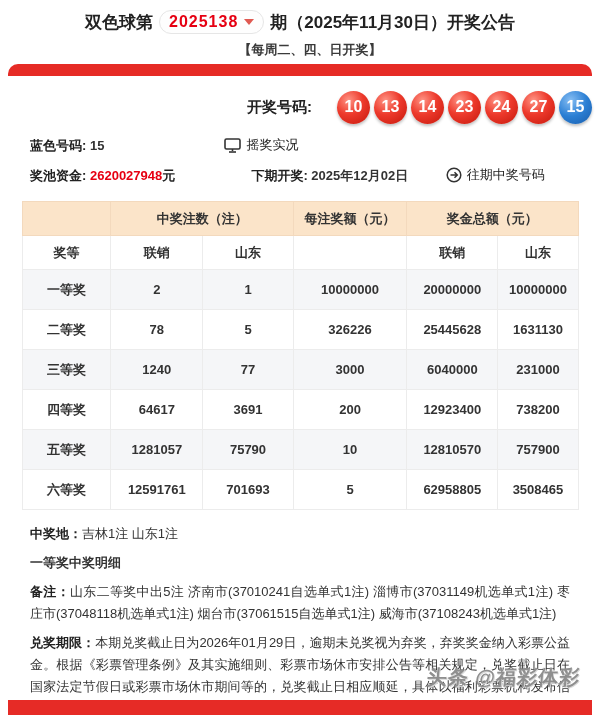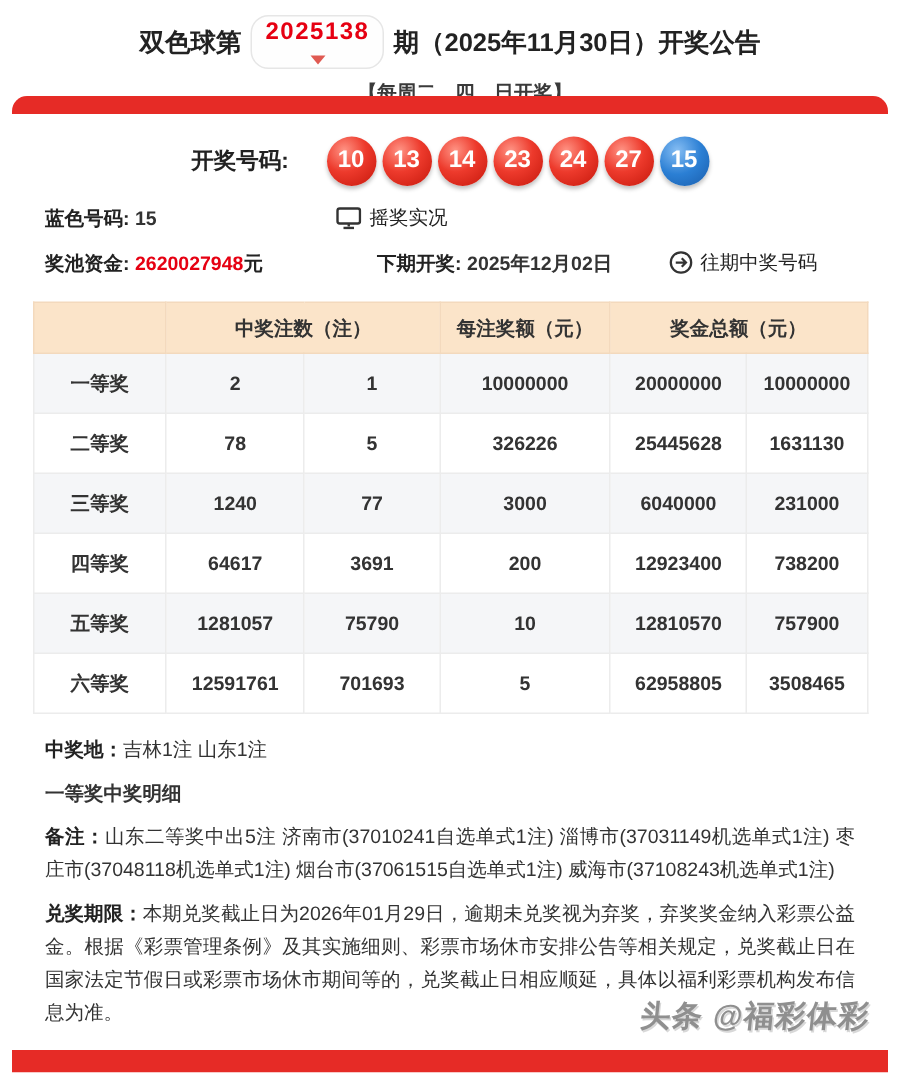--- a/index.html
+++ b/index.html
@@ -9,33 +9,33 @@
     background: #fff;
     font-family: "Liberation Sans", "DejaVu Sans", sans-serif;
     color: #333;
   }
   
   .page-header { position: absolute; top: 10px; left: 0; right: 0; text-align: center; }
   .title-line { font-size: 17px; font-weight: bold; color: #222; display: flex; align-items: center; justify-content: center; gap: 6px; }
   .period-select {
     display: inline-flex; align-items: center; gap: 6px;
     border: 1px solid #e6e6e6; border-radius: 12px; background: #fefefe;
-    padding: 2px 9px; cursor: pointer; flex-direction: column;
+    padding: 2px 9px; cursor: pointer;
   }
   .period-select .num { color: #e60012; font-size: 16px; font-weight: bold; letter-spacing: 1px; }
   .caret { width: 0; height: 0; border-left: 5px solid transparent; border-right: 5px solid transparent; border-top: 6px solid #e05a52; }
   .subtitle { margin-top: 7px; font-size: 13px; font-weight: bold; color: #3a3a3a; padding-left: 20px; }
 
   
   .card { position: absolute; top: 64px; left: 8px; right: 8px; bottom: 0; background: #fff; }
   .top-bar { height: 12px; border-radius: 10px 10px 0 0; }
   .bottom-bar { position: absolute; left: 0; right: 0; bottom: 0; height: 15px; }
 
   
-  .draw-row { margin-top: 14px; display: flex; align-items: center; justify-content: center; gap: 25px; height: 34px; }
+  .draw-row { margin-top: 14px; display: flex; align-items: center; justify-content: flex-end; gap: 25px; height: 34px; }
   .draw-label { font-size: 15px; font-weight: bold; color: #222; }
   .balls { display: flex; gap: 4px; }
   .ball {
     width: 33px; height: 33px; border-radius: 50%;
     display: flex; align-items: center; justify-content: center;
     color: #fff; font-size: 16px; font-weight: bold;
     box-shadow: 0 2px 3px rgba(0,0,0,.25);
   }
   .ball.red  { background: radial-gradient(circle at 35% 28%, #ff9384 0%, #ed3a2c 45%, #c5170b 100%); }
   .ball.blue { background: radial-gradient(circle at 35% 28%, #85bdf3 0%, #2b7fd4 50%, #1a5dab 100%); }
@@ -159,20 +159,28 @@
         <col style="width:16.4%">
         <col style="width:14.4%">
     </colgroup>
     <thead>
       <tr class="group">
         <th></th>
         <th colspan="2">中奖注数（注）</th>
         <th>每注奖额（元）</th>
         <th colspan="2">奖金总额（元）</th>
       </tr>
+      <tr class="cols">
+        <th>奖等</th>
+        <th>联销</th>
+        <th>山东</th>
+        <th></th>
+        <th>联销</th>
+        <th>山东</th>
+      </tr>
     </thead>
     <tbody id="prize-body">
         <tr>
           <td>一等奖</td>
           <td>2</td>
           <td>1</td>
           <td>10000000</td>
           <td>20000000</td>
           <td>10000000</td>
         </tr>

